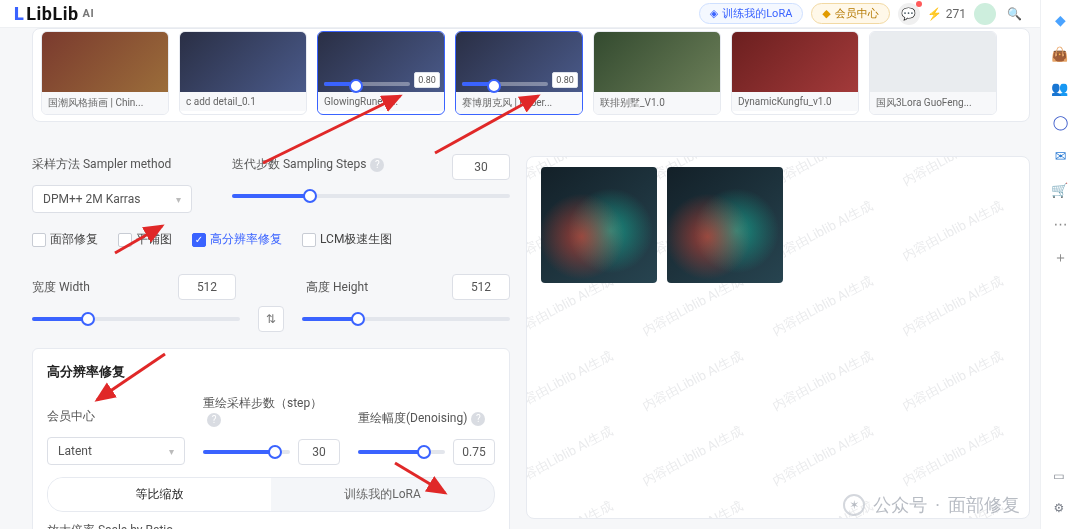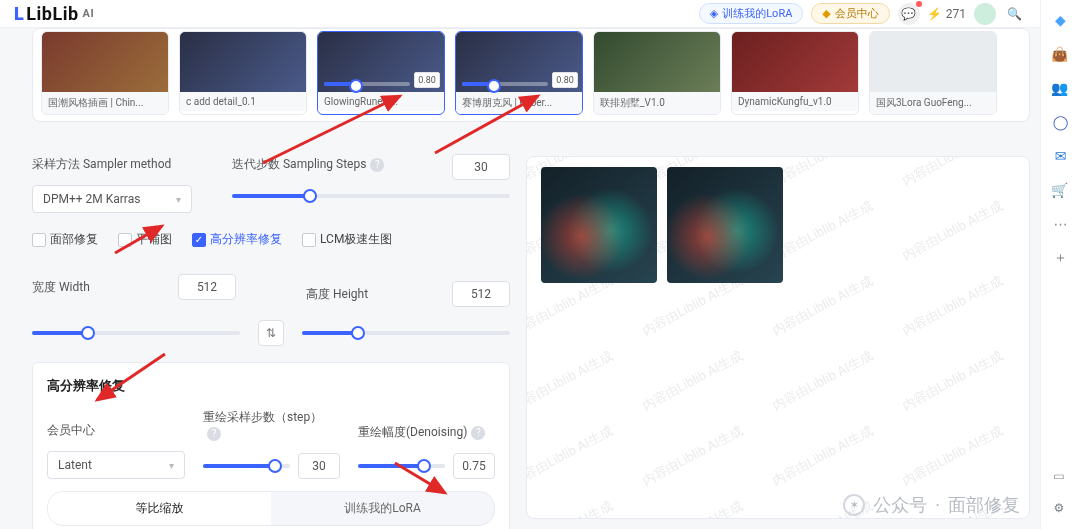--- a/index.html
+++ b/index.html
@@ -200,21 +200,21 @@
           </label>
       <label class="chk">
             <span class="b"></span>
             <span>LCM极速生图</span>
           </label>
     </div>
 
     <div style="margin-top:26px">
       <div class="row">
         <div class="col" style="flex:1">
-          <div style="display:flex;justify-content:space-between;align-items:center;margin-bottom:20px">
+          <div style="display:flex;justify-content:space-between;align-items:center;margin-bottom:6px">
             <span class="sec-lbl" style="margin:0">宽度 Width</span>
             <span class="numbox">512</span>
           </div>
         </div>
         <div style="width:34px"></div>
         <div class="col" style="flex:1">
           <div style="display:flex;justify-content:space-between;align-items:center;margin-bottom:6px">
             <span class="sec-lbl" style="margin:0">高度 Height</span>
             <span class="numbox">512</span>
           </div>

